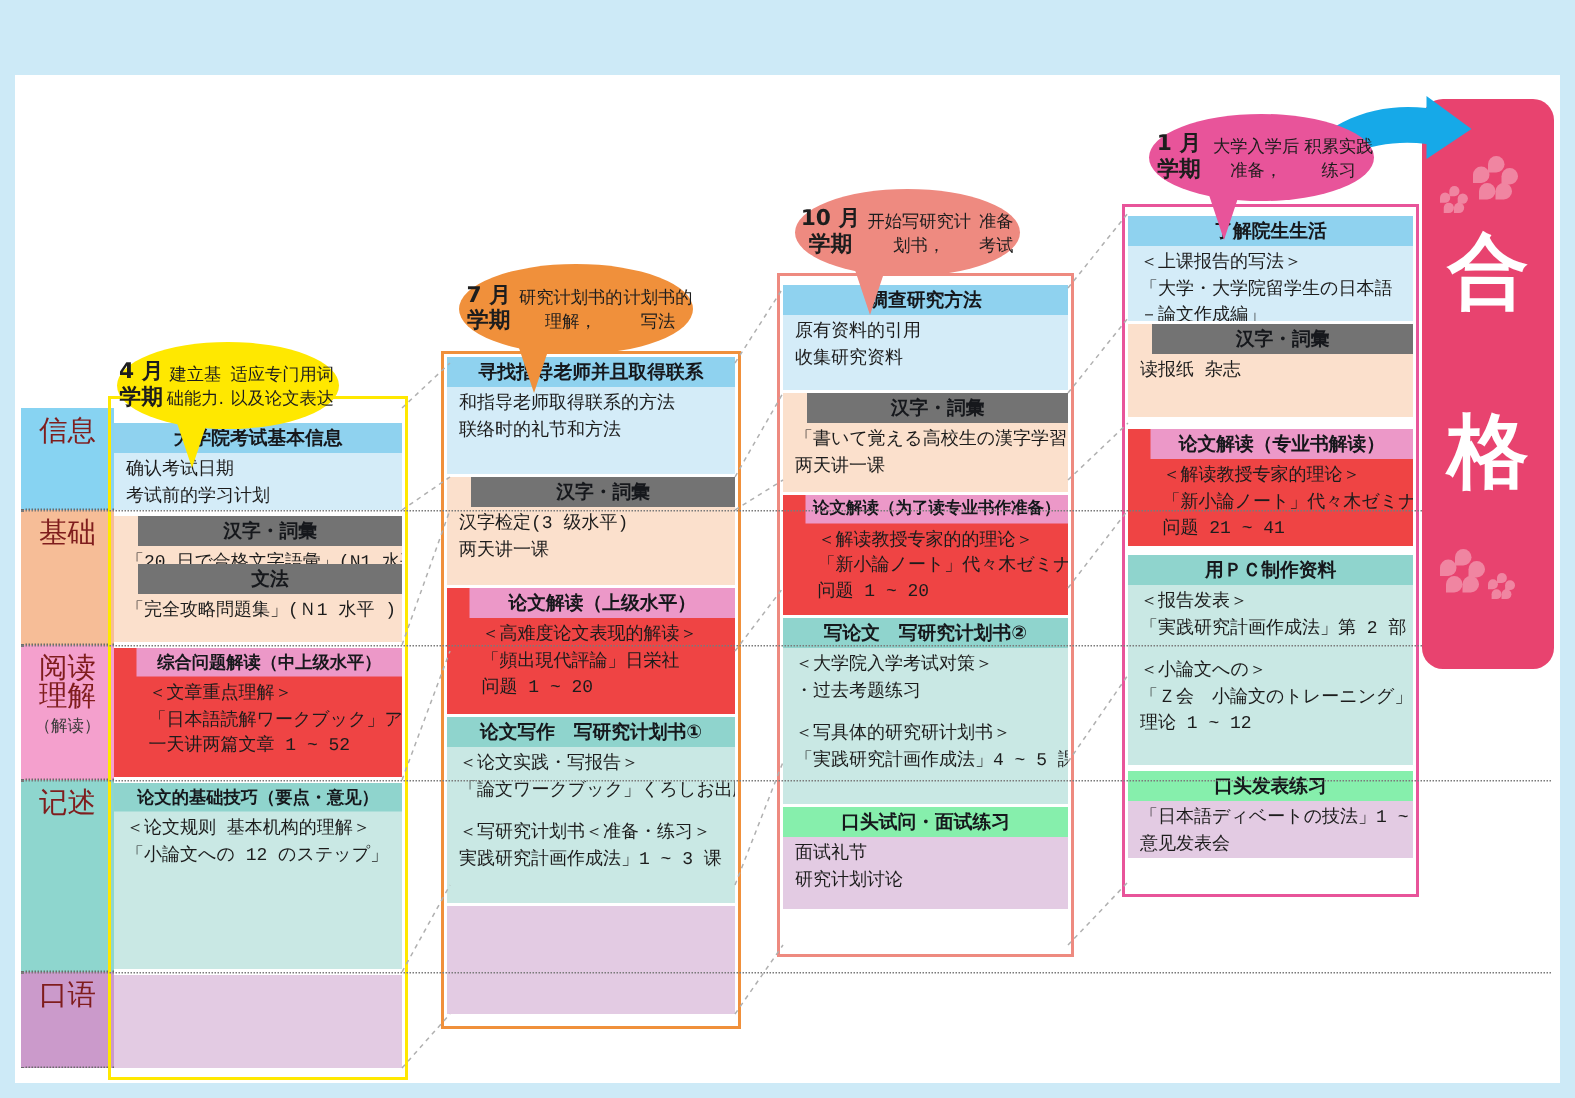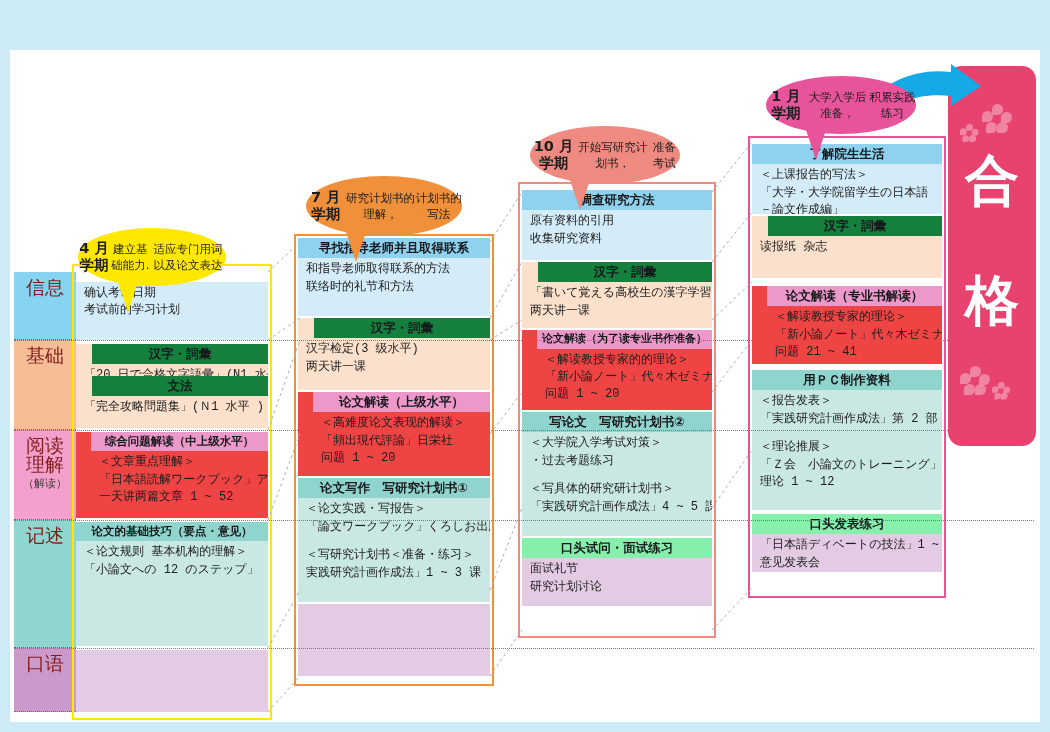--- a/index.html
+++ b/index.html
@@ -85,21 +85,21 @@
     font-size: 12px; color: #1c1c1c; line-height: 1.45;
     padding: 3px 6px 4px 8px;
   }
   .card .body .ln { white-space: nowrap; font-family: Liberation Mono, monospace; }
   .card .body .gap { height: 11px; }
 
   
   .t-info   { background: #d4ecf8; }
   .t-info  > .hdr { background: #8fd2ef; }
   .t-base   { background: #fbe0cc; }
-  .t-base  > .hdr { background: #15803d; margin-left: 16px; }
+  .t-base  > .hdr { background: #737373; margin-left: 16px; }
   .t-read   { background: #ef4444; padding-left: 15px; }
   .t-read  > .hdr { background: #ec98c8; }
   .t-write  { background: #c9e8e4; }
   .t-write > .hdr { background: #8fd4cd; }
   .t-oral   { background: #e3cbe3; }
   .t-oral  > .hdr { background: #86efac; }
 
   
   .bubble {
     position: absolute; border-radius: 50%;
@@ -185,20 +185,21 @@
         <div class="cat-label">记述</div>
       </div>
       <div class="cat" style="top: 648px; height: 64px; background: rgb(203, 154, 203);">
         <div class="cat-label">口语</div>
       </div>
     </div>
 
   <div id="columns">
       <div class="col-frame" style="left: 72px; top: 264px; width: 200px; height: 456px; border-color: rgb(255, 232, 0);"></div>
       <div class="card t-info" style="left: 76px; top: 282px; width: 192px; height: 58px; position: absolute;">
+        <div class="hdr">大学院考试基本信息</div>
         <div class="body">
           <div class="ln">确认考试日期</div>
           <div class="ln">考试前的学习计划</div>
         </div>
       </div>
       <div class="card t-base" style="left: 76px; top: 344px; width: 192px; height: 32px; position: absolute;">
         <div class="hdr">汉字・詞彙</div>
         <div class="body">
           <div class="ln">「20 日で合格文字語彙」(N1 水平 )</div>
         </div>
@@ -339,21 +340,21 @@
           <div class="ln">「新小論ノート」代々木ゼミナール</div>
           <div class="ln">问题 21 ~ 41</div>
         </div>
       </div>
       <div class="card t-write" style="left: 752px; top: 370px; width: 190px; height: 140px; position: absolute;">
         <div class="hdr">用ＰＣ制作资料</div>
         <div class="body">
           <div class="ln">＜报告发表＞</div>
           <div class="ln">「実践研究計画作成法」第 2 部</div>
           <div class="gap"></div>
-          <div class="ln">＜理论推展＞</div>
+          <div class="ln">＜小論文への＞</div>
           <div class="ln">「Ｚ会　小論文のトレーニング」</div>
           <div class="ln">理论 1 ~ 12</div>
         </div>
       </div>
       <div class="card t-oral" style="left: 752px; top: 514px; width: 190px; height: 58px; position: absolute;">
         <div class="hdr">口头发表练习</div>
         <div class="body">
           <div class="ln">「日本語ディベートの技法」1 ~ 5 章</div>
           <div class="ln">意见发表会</div>
         </div>

